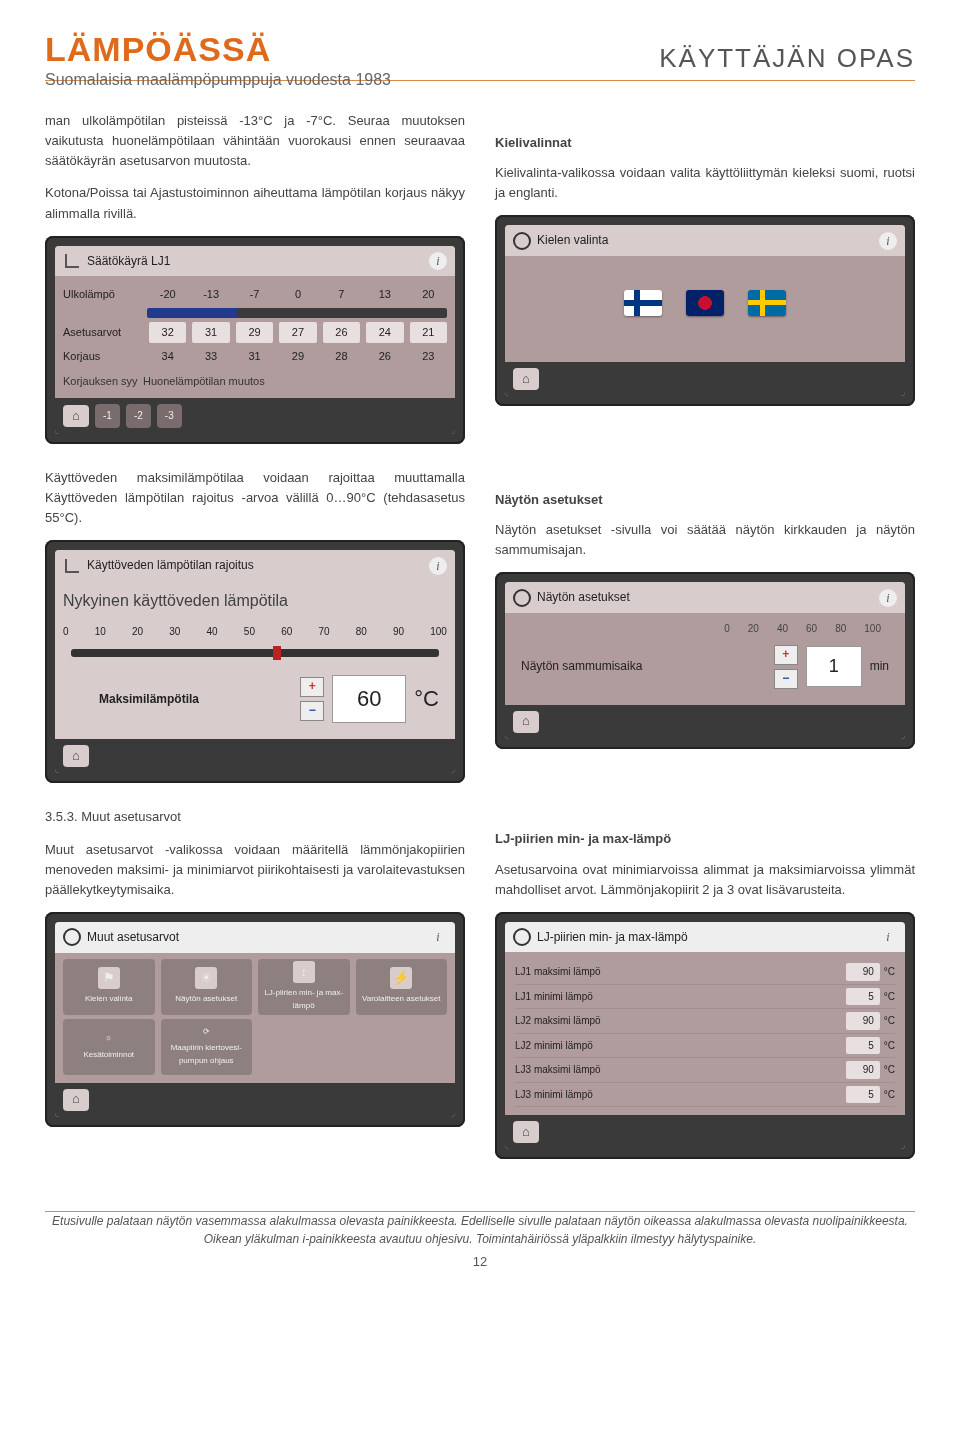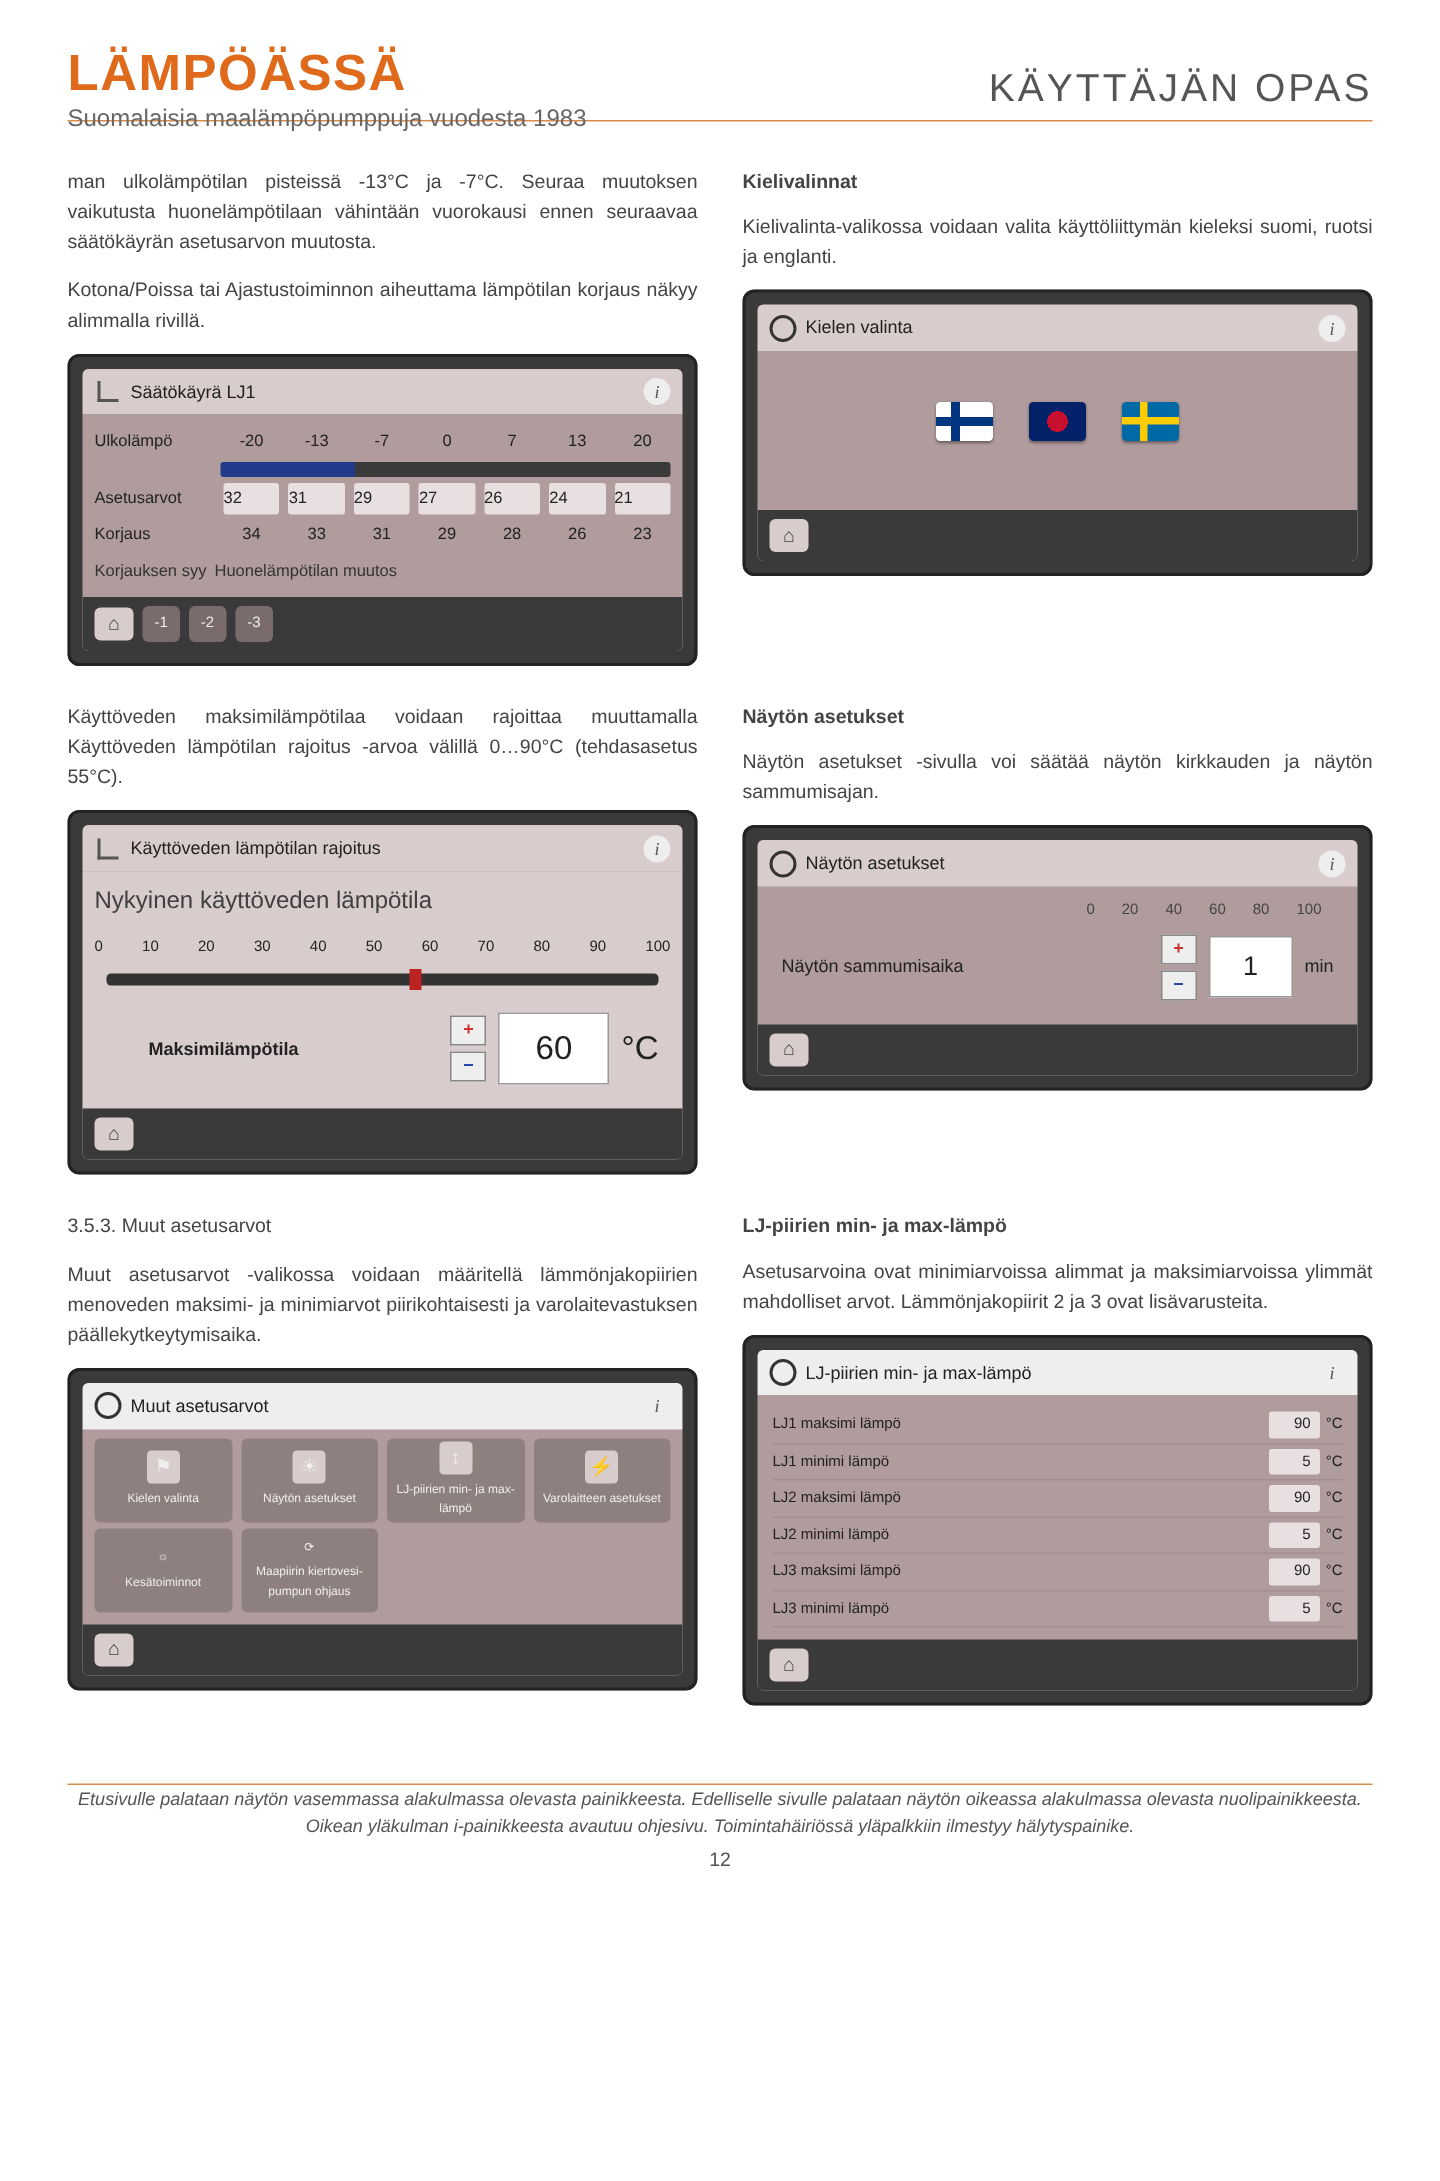--- a/index.html
+++ b/index.html
@@ -42,21 +42,21 @@
   }
   .col {
     flex: 1;
     font-size: 13px;
     line-height: 1.55;
     color: #444;
   }
   .col p { margin: 0 0 12px 0; text-align: justify;}
   .col .section-title {
     font-weight: bold;
-    margin-top: 0;
+    margin-top: 22px;
     margin-bottom: 10px;
   }
   .ui-device {
     margin: 12px 0 24px 0;
     background: #3a3a3a;
     border-radius: 8px;
     padding: 10px;
     box-shadow: inset 0 0 0 2px #222;
     width: 100%;
     box-sizing: border-box;
@@ -97,21 +97,21 @@
     grid-template-columns: 80px repeat(7, 1fr);
     gap: 6px;
     align-items: center;
     font-size: 11px;
     color: #222;
     margin-bottom: 3px;
   }
   .row-labels .lbl { font-size: 11px; color: #222; }
   .row-labels .num {
     background: #e8e0e0;
-    text-align: left;
+    text-align: center;
     padding: 2px 0;
     border-radius: 2px;
     font-size: 11px;
   }
   .row-labels .hdr {
     text-align: center;
     font-size: 11px;
     color: #222;
     padding: 2px 0;
   }

